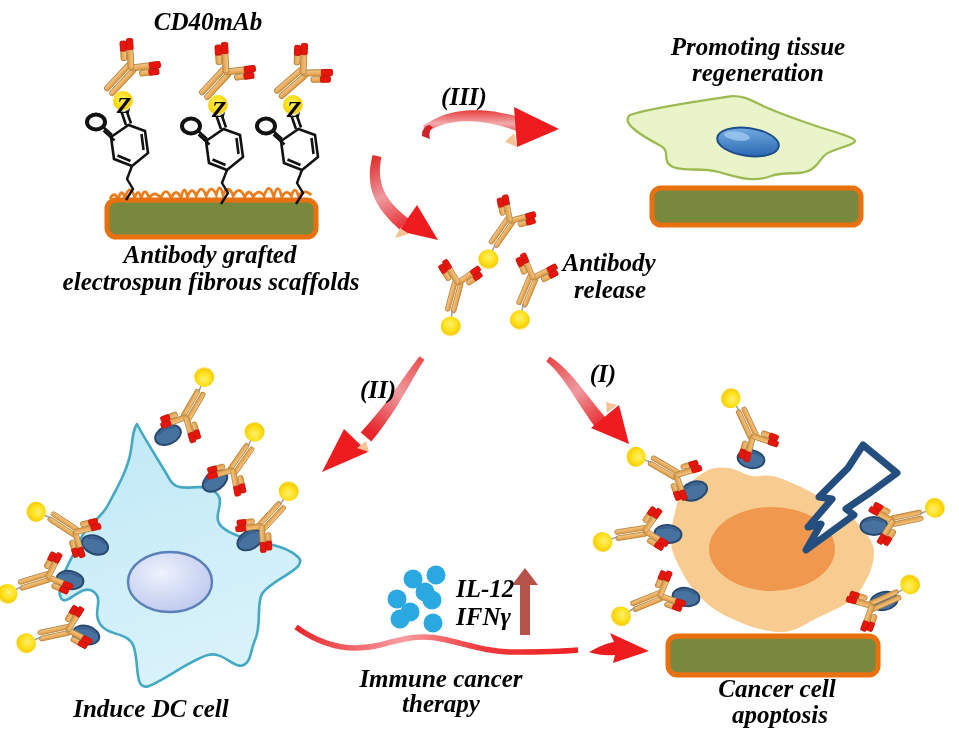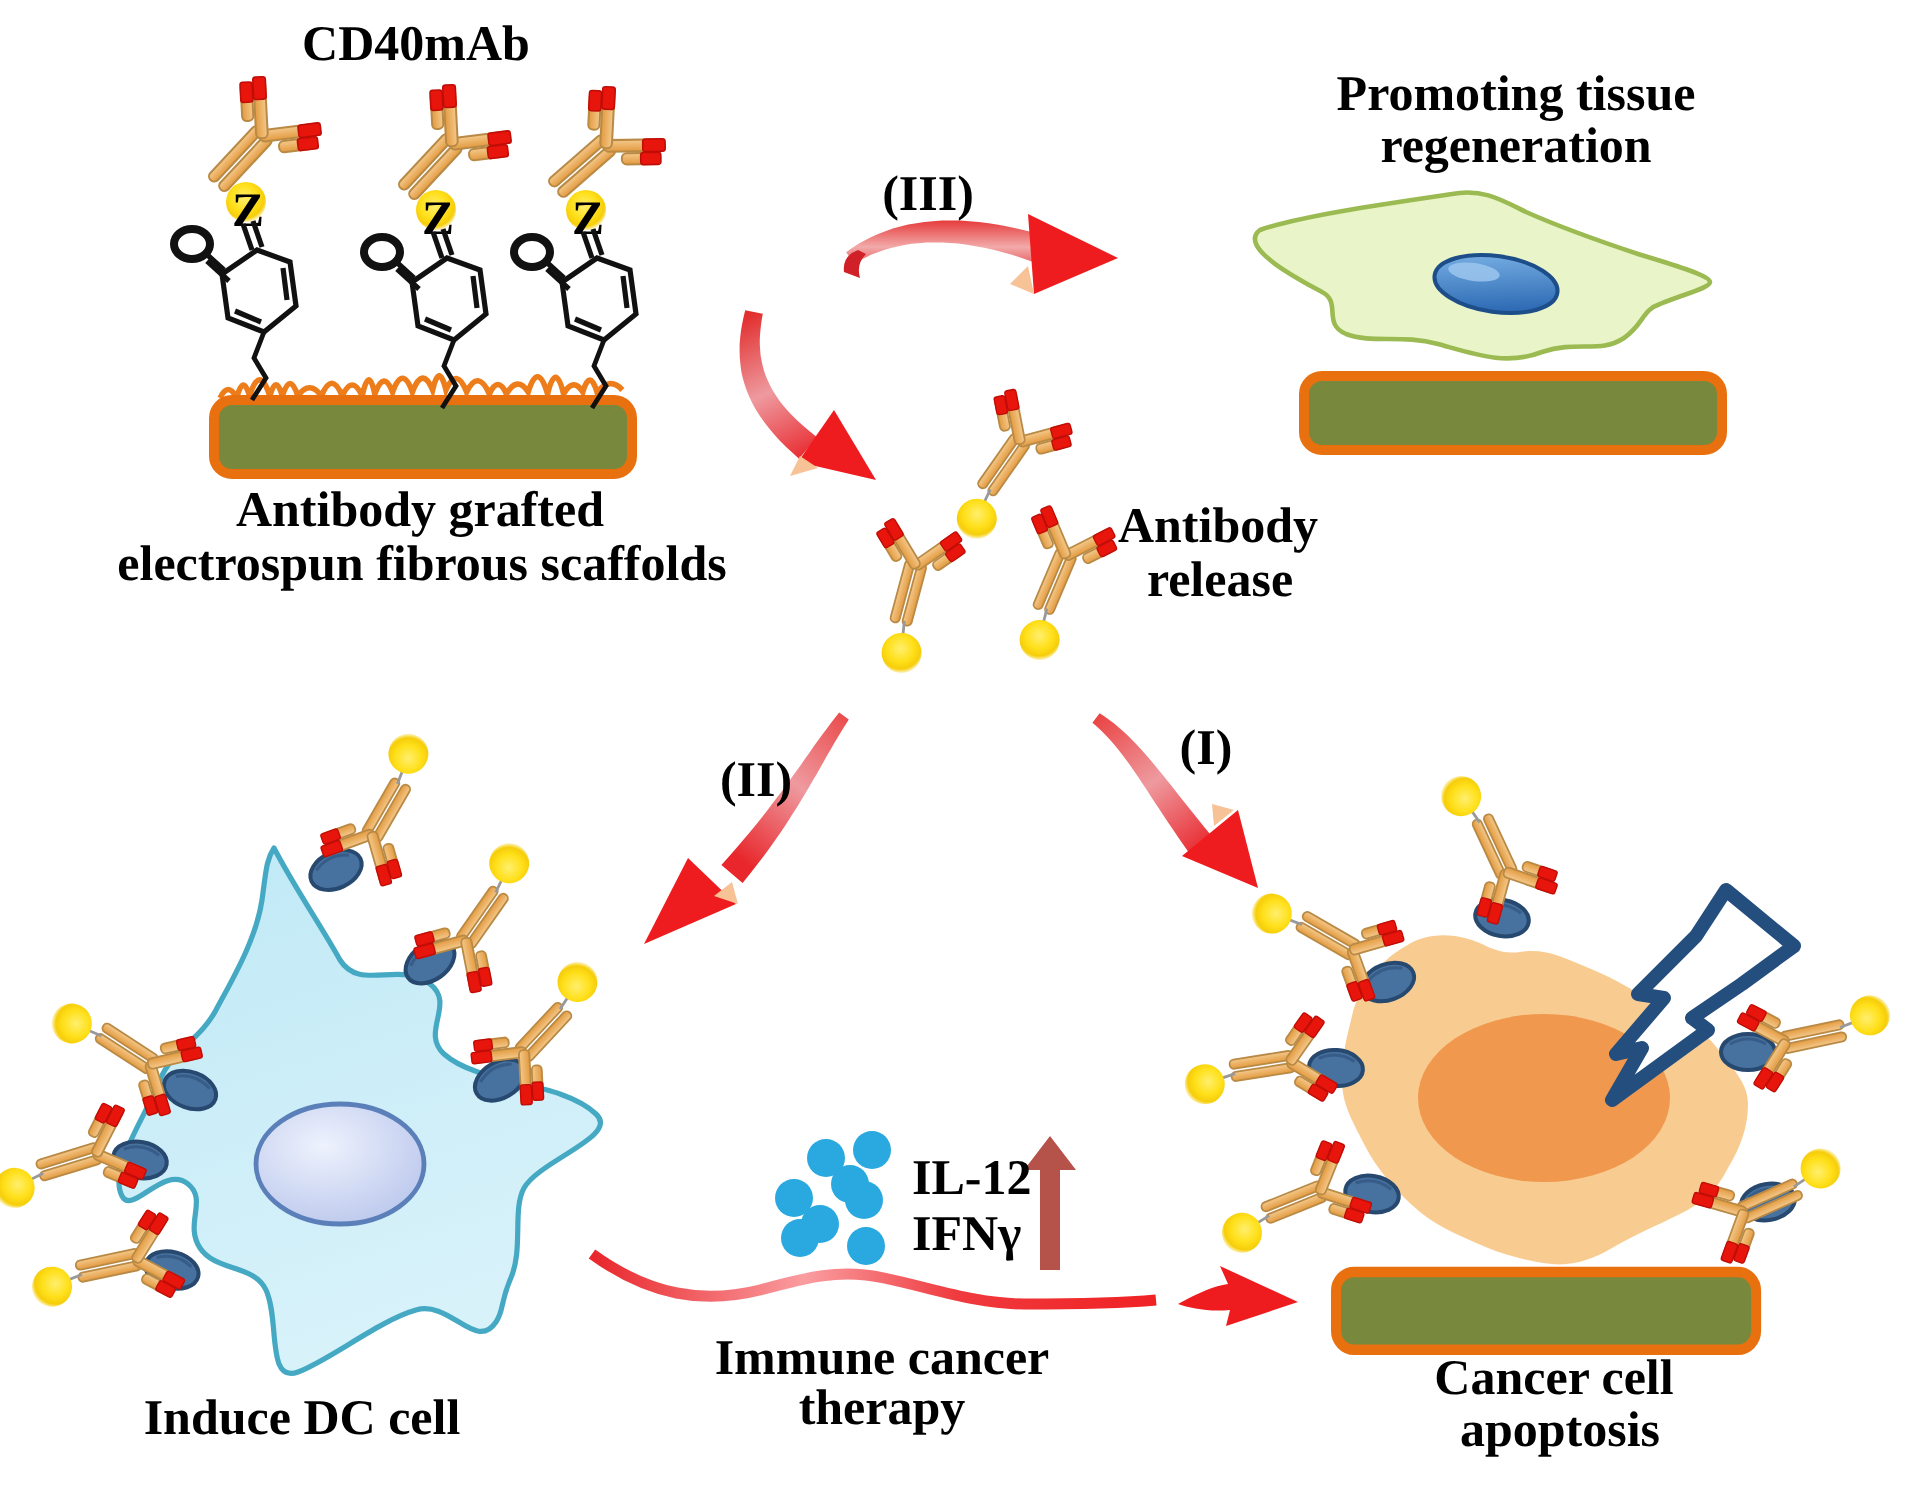--- a/index.html
+++ b/index.html
@@ -1,17 +1,17 @@
 <!DOCTYPE html>
 <html><head>
 <meta charset="utf-8">
 <style>
   html,body{margin:0;padding:0;background:#fff;}
   #stage{position:relative;width:959px;height:749px;background:#fdba74;overflow:hidden;
-    font-family:"Liberation Serif",serif;}
+    font-family:"Liberation Serif",serif;font-style:italic;}
   svg{position:absolute;left:0;top:0;}
 </style>
 </head>
 <body>
 <div id="stage">
 <svg width="959" height="749" viewBox="0 0 959 749">
 <defs>
 
   <linearGradient id="abg" x1="0" y1="0" x2="1" y2="0">
     <stop offset="0" stop-color="#f4c98c"></stop>

